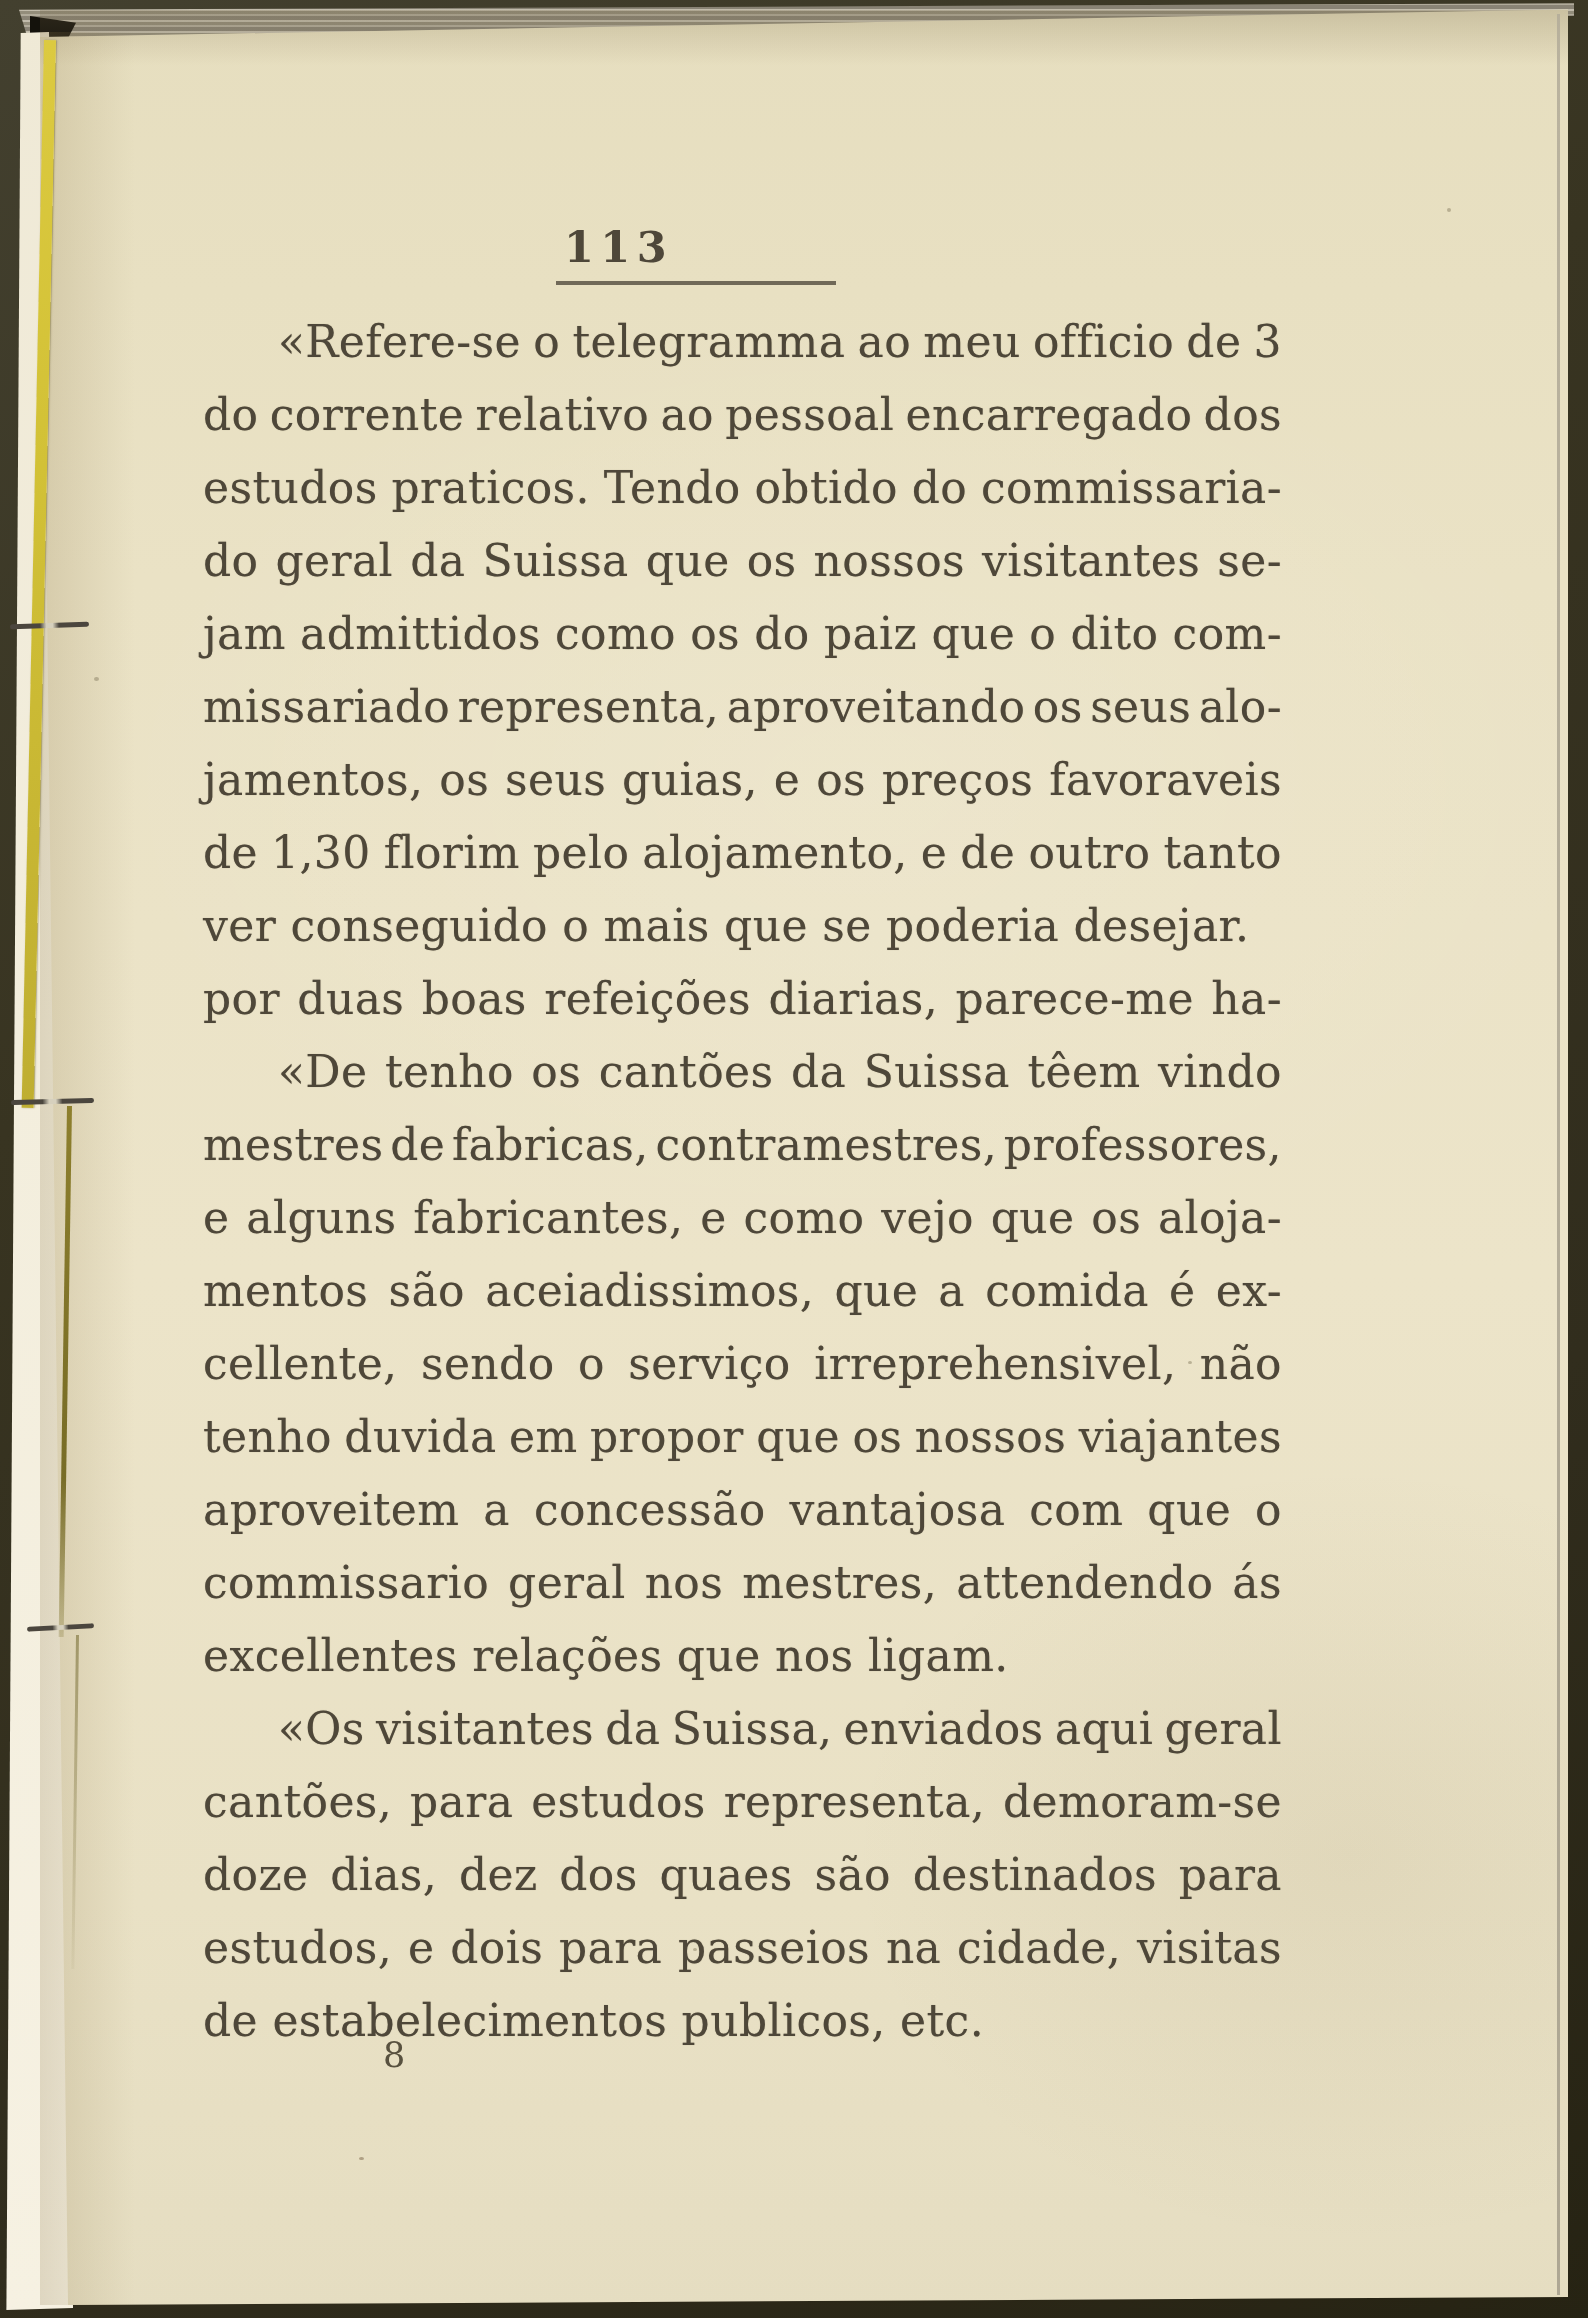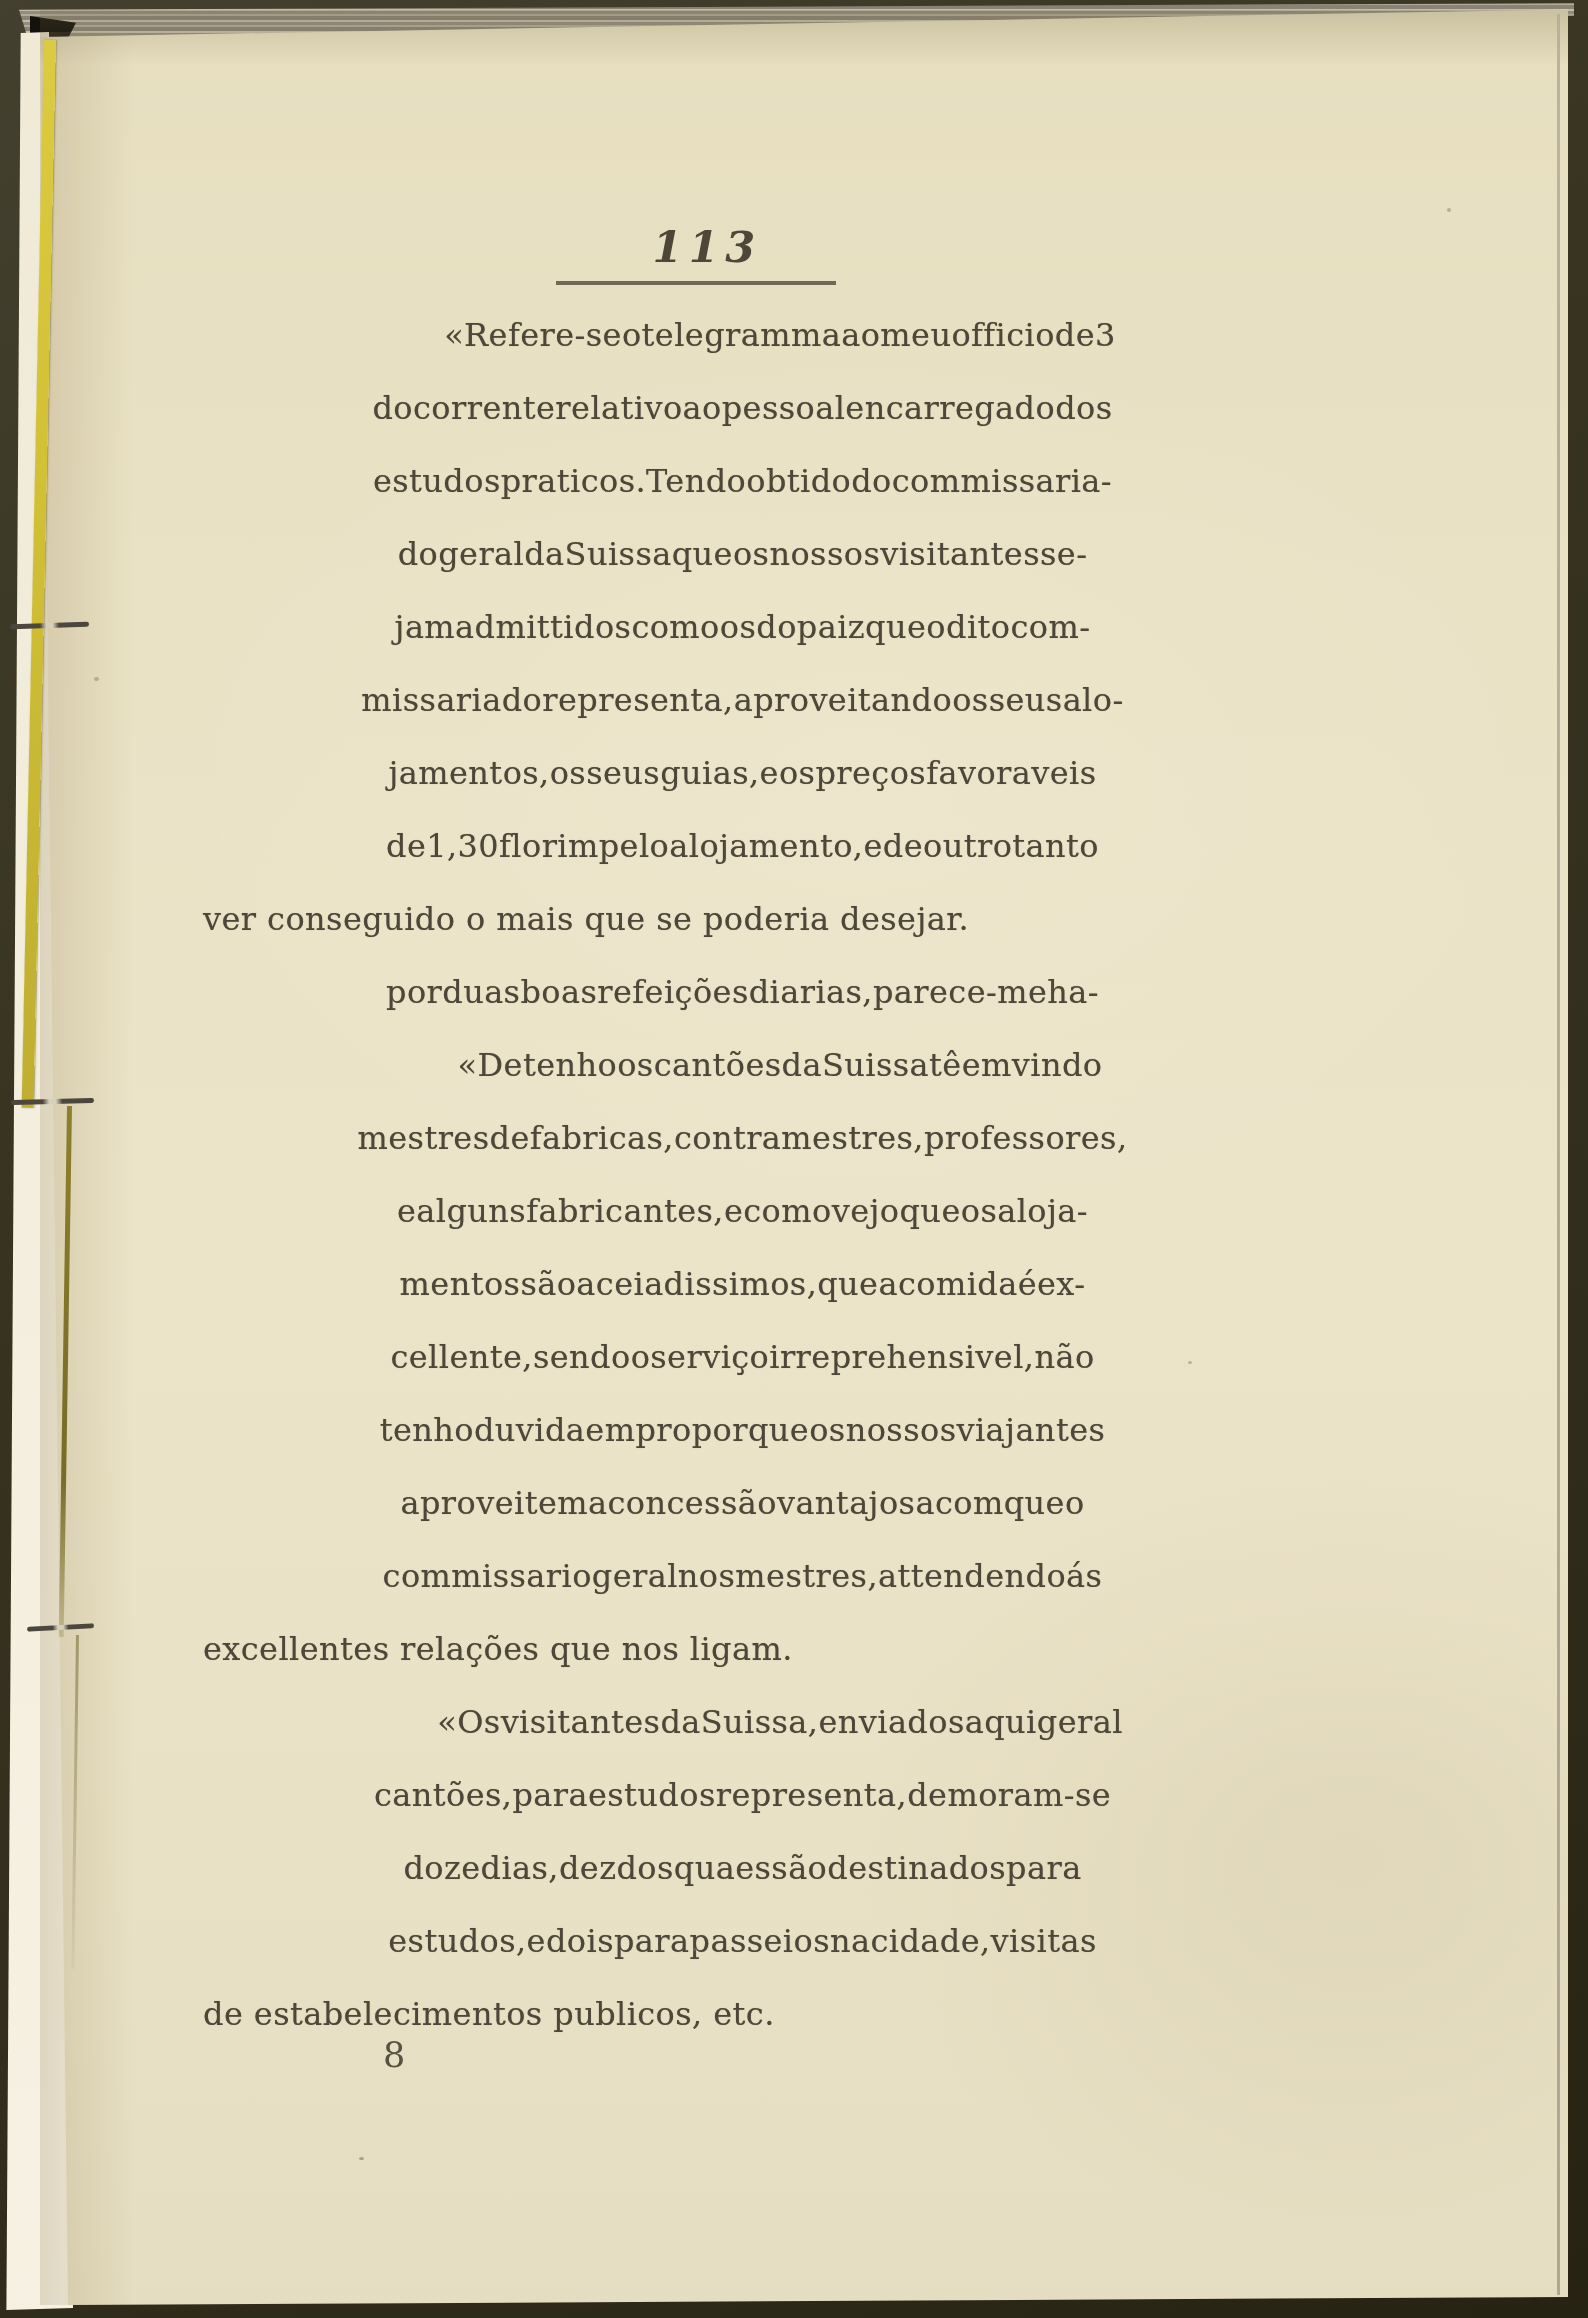--- a/index.html
+++ b/index.html
@@ -79,34 +79,33 @@
   .stitch{
     position:absolute;height:4.8px;border-radius:2.4px;
     background:linear-gradient(90deg,#4b463e 0 38%,#d6d0bd 46% 54%,#4b463e 62% 100%);
   }
   .stitch.s1{left:9.5px;top:623px;width:79px;transform:rotate(-2deg);}
   .stitch.s2{left:11px;top:1099px;width:83px;transform:rotate(-1.5deg);}
   .stitch.s3{left:27px;top:1625px;width:67px;transform:rotate(-3deg);}
   
   .page-number{
     position:absolute;left:564px;top:222px;width:286px;
-    text-align:center;font-size:43px;font-weight:bold;letter-spacing:6.4px;
+    font-size:43px;font-weight:bold;letter-spacing:6.4px;
     color:var(--ink);
-    font-style:italic;
   }
   .page-rule{
     position:absolute;left:556px;top:281px;width:280px;height:4px;
     background:#5b5345;opacity:.85;
   }
   .text-block{
     position:absolute;left:203px;top:316px;width:1079px;
   }
   .line{
-    height:73px;font-size:32px;color:var(--ink);
-    display:flex;justify-content:center;
+    height:73px;font-size:44px;color:var(--ink);
+    display:flex;justify-content:space-between;
     letter-spacing:0.4px;
     text-shadow:0 0 0.8px rgba(80,70,50,.45);
   }
   .line.start{padding-left:75px;}
   .line.last{display:block;white-space:pre;}
   .signature{
     position:absolute;left:383px;top:2035px;
     font-size:35px;color:#58513f;
   }
   .speck{position:absolute;border-radius:50%;background:#897f63;opacity:.5;}

